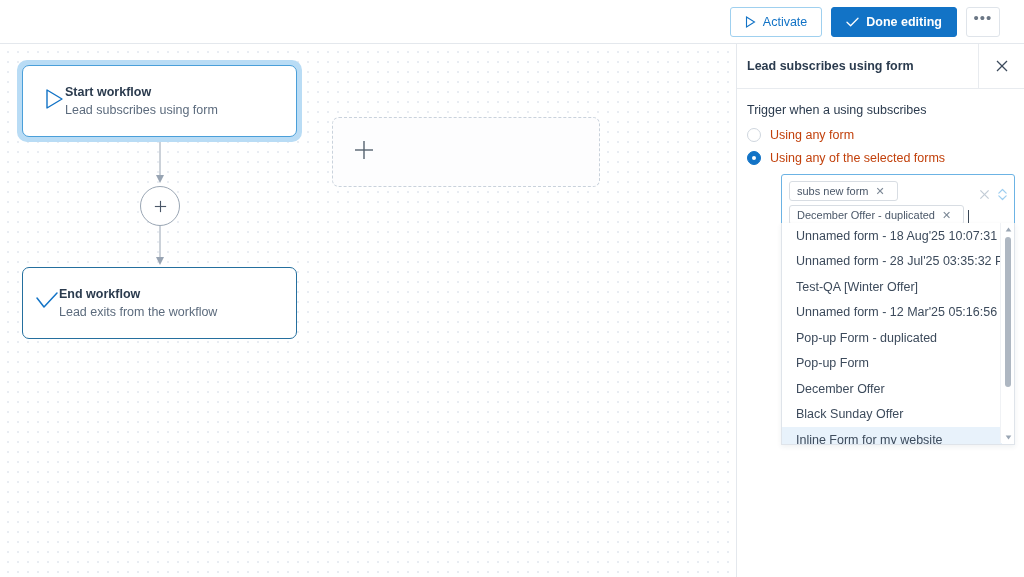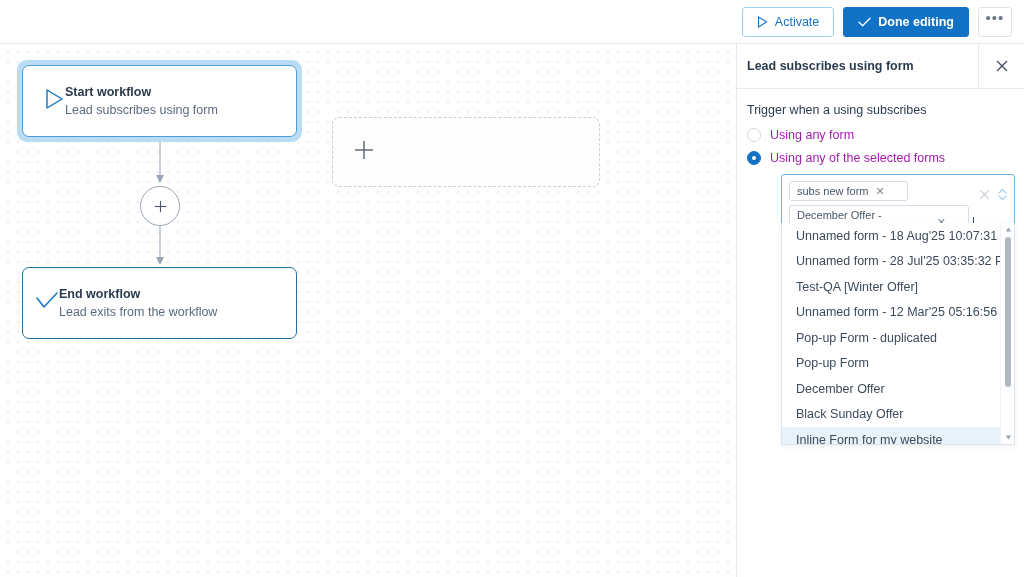--- a/index.html
+++ b/index.html
@@ -22,21 +22,21 @@
   
   .topbar {
     position: absolute;
     left: 0; top: 0;
     width: 1024px; height: 44px;
     background: #ffffff;
     border-bottom: 1px solid #e4e8ed;
     display: flex;
     align-items: center;
     justify-content: flex-end;
-    padding-right: 12px;
+    padding-right: 24px;
     gap: 9px;
   }
 
   .btn {
     display: inline-flex;
     align-items: center;
     justify-content: center;
     gap: 7px;
     height: 30px;
     border-radius: 3px;
@@ -213,21 +213,21 @@
     background: #1273c6;
   }
   .radio.checked::after {
     content: "";
     position: absolute;
     left: 4px; top: 4px;
     width: 4px; height: 4px;
     border-radius: 50%;
     background: #ffffff;
   }
-  .radio-label { font-size: 12.5px; color: #a21caf; }
+  .radio-label { font-size: 12.5px; color: #c2410c; }
 
   
   .multiselect-wrap { margin-left: 34px; margin-top: 9px; position: relative; }
 
   .multiselect {
     width: 234px;
     border: 1px solid #6cb3e4;
     border-radius: 3px;
     background: #ffffff;
     padding: 6px 40px 6px 7px;
@@ -238,21 +238,21 @@
 
   .chip {
     display: inline-flex;
     align-items: center;
     gap: 7px;
     border: 1px solid #d8dde3;
     border-radius: 3px;
     background: #ffffff;
     font-size: 11px;
     color: #4a5768;
-    padding: 2px 22px 2px 7px;
+    padding: 2px 12px 2px 7px;
     margin-bottom: 4px;
     line-height: 14px;
   }
   .chip-x { color: #7b8795; font-size: 11px; cursor: pointer; }
   .chip-row2 { display: flex; align-items: center; }
   .caret {
     display: inline-block;
     width: 1px; height: 15px;
     background: #3a4756;
     margin-left: 4px;

